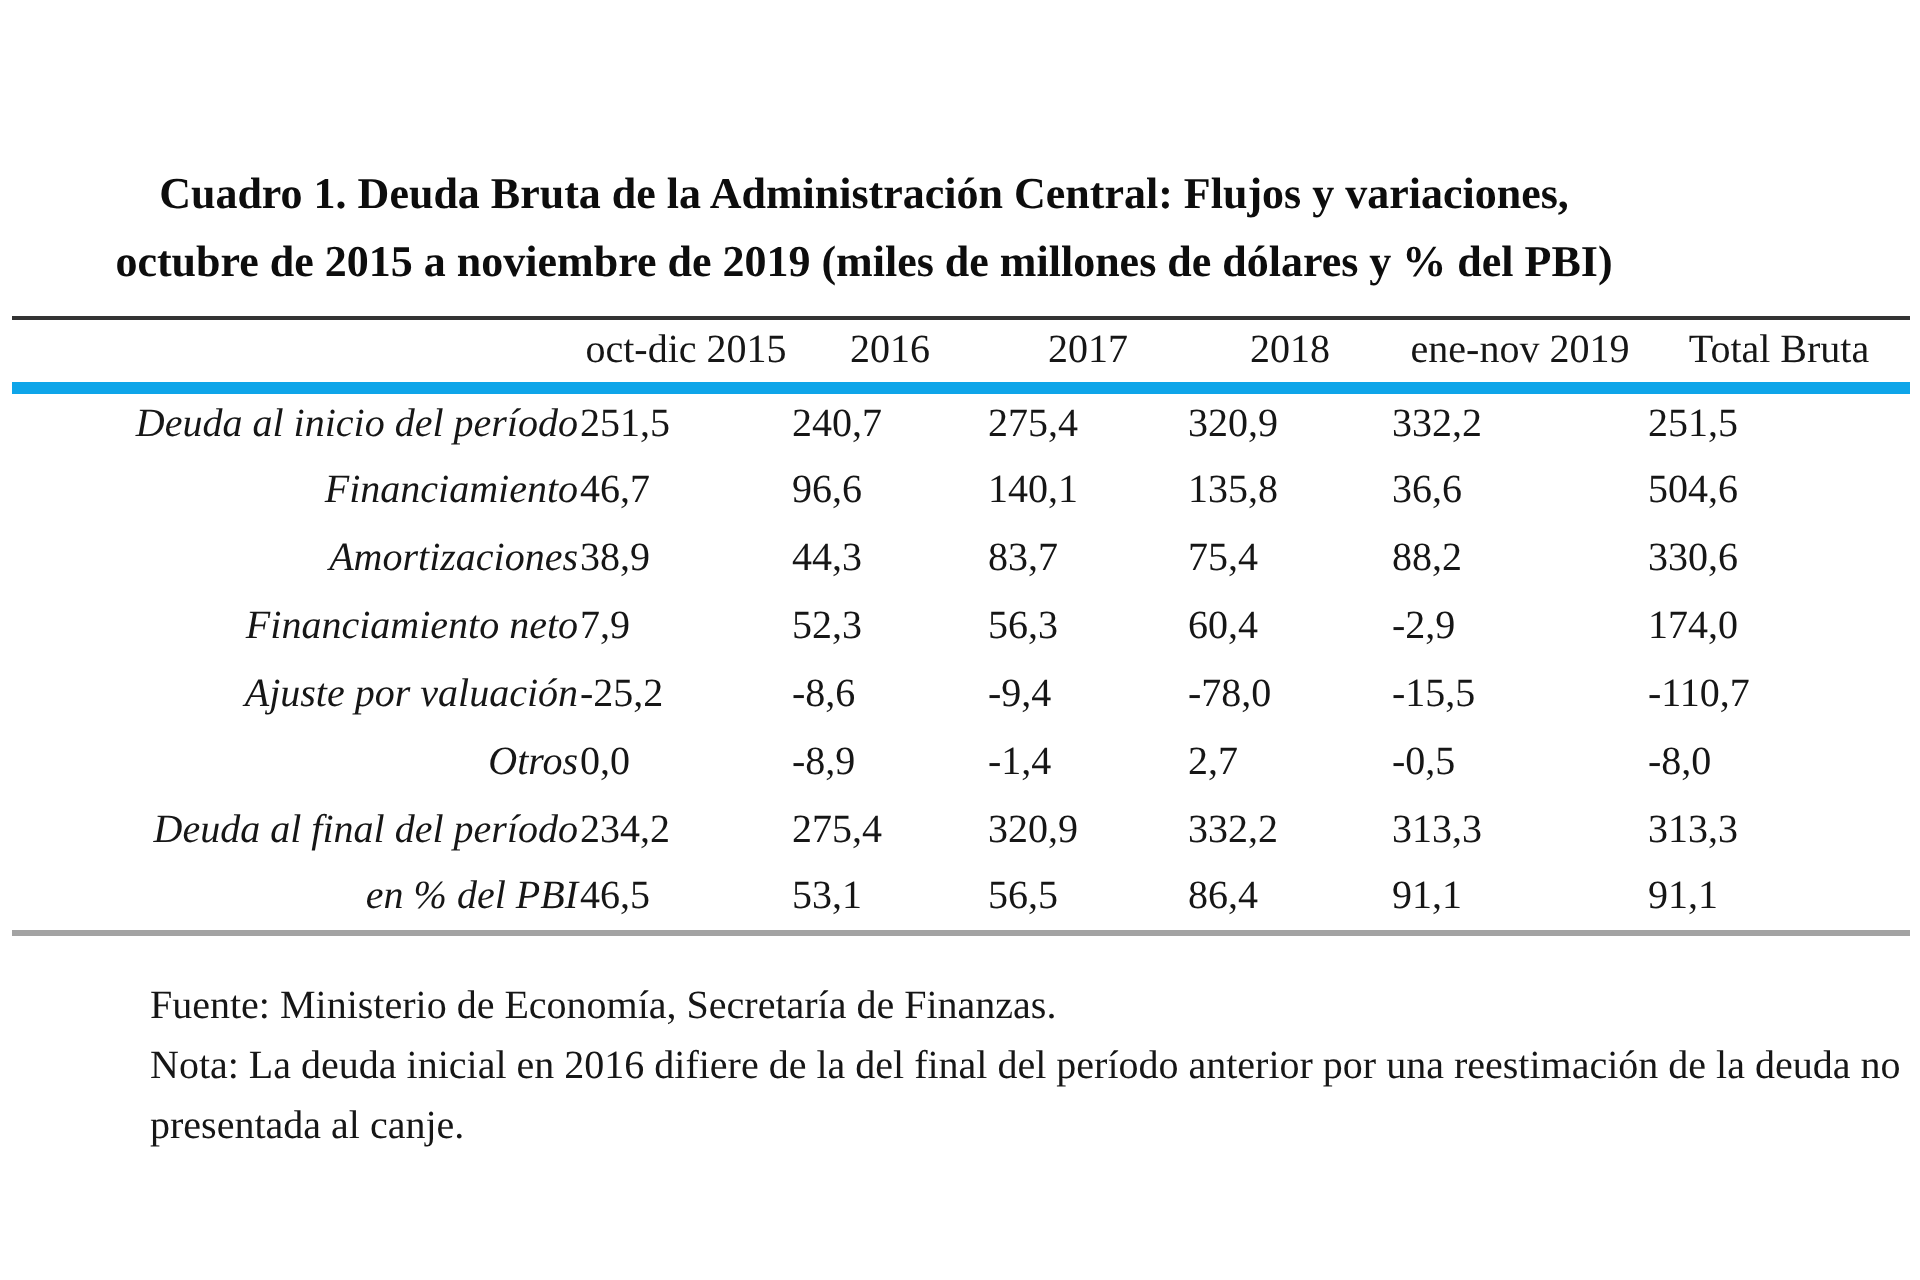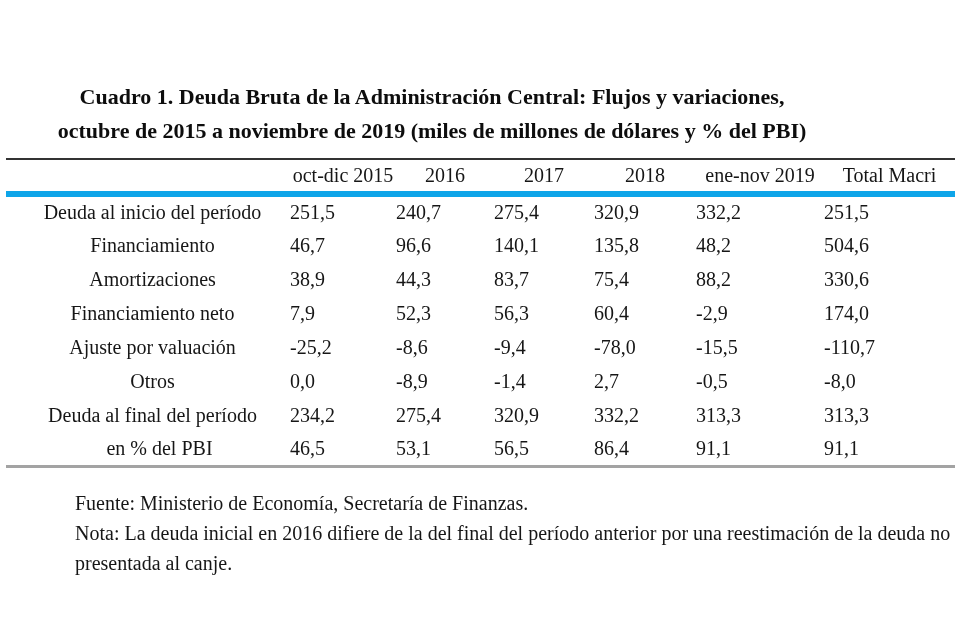--- a/index.html
+++ b/index.html
@@ -48,23 +48,24 @@
     font-weight: normal;
     padding: 0;
   }
   table.data-table tbody tr {
     height: 34px;
   }
   table.data-table tbody tr:last-child td {
     border-bottom: 3px solid #a3a3a3;
   }
   table.data-table td.lbl {
-    text-align: center;
+    text-align: right;
     padding-left: 10px;
     vertical-align: middle;
+    font-style: italic;
   }
   table.data-table td.lbl.indent {
     padding-left: 24px;
   }
   table.data-table td.num {
     text-align: left;
     vertical-align: middle;
     padding: 0;
   }
   .footer {
@@ -99,40 +100,40 @@
       <col style="width:131px">
     </colgroup>
     <thead>
       <tr>
           <td></td>
           <td>oct-dic 2015</td>
           <td>2016</td>
           <td>2017</td>
           <td>2018</td>
           <td>ene-nov 2019</td>
-          <td>Total Macri</td>
+          <td>Total Bruta</td>
         </tr>
     </thead>
     <tbody>
         <tr>
           <td class="lbl">Deuda al inicio del período</td>
           <td class="num">251,5</td>
           <td class="num">240,7</td>
           <td class="num">275,4</td>
           <td class="num">320,9</td>
           <td class="num">332,2</td>
           <td class="num">251,5</td>
         </tr>
         <tr>
           <td class="lbl">Financiamiento</td>
           <td class="num">46,7</td>
           <td class="num">96,6</td>
           <td class="num">140,1</td>
           <td class="num">135,8</td>
-          <td class="num">48,2</td>
+          <td class="num">36,6</td>
           <td class="num">504,6</td>
         </tr>
         <tr>
           <td class="lbl">Amortizaciones</td>
           <td class="num">38,9</td>
           <td class="num">44,3</td>
           <td class="num">83,7</td>
           <td class="num">75,4</td>
           <td class="num">88,2</td>
           <td class="num">330,6</td>

